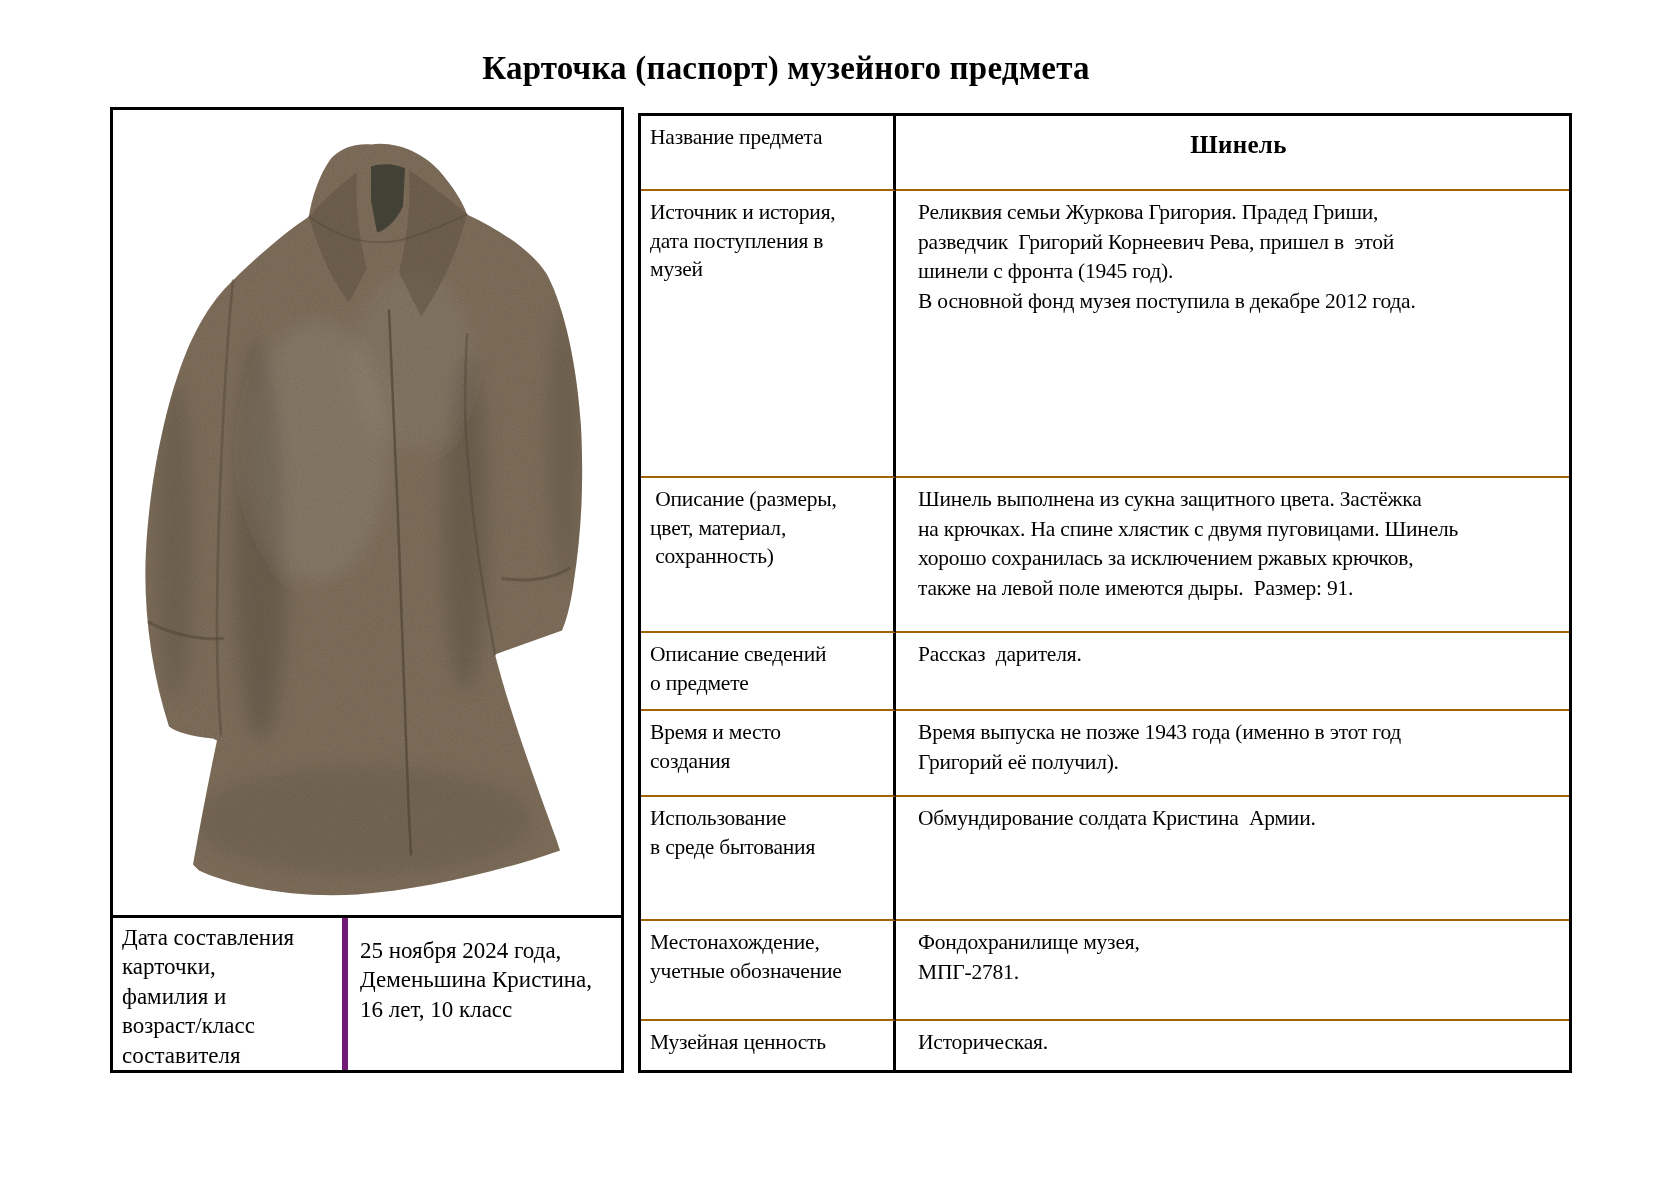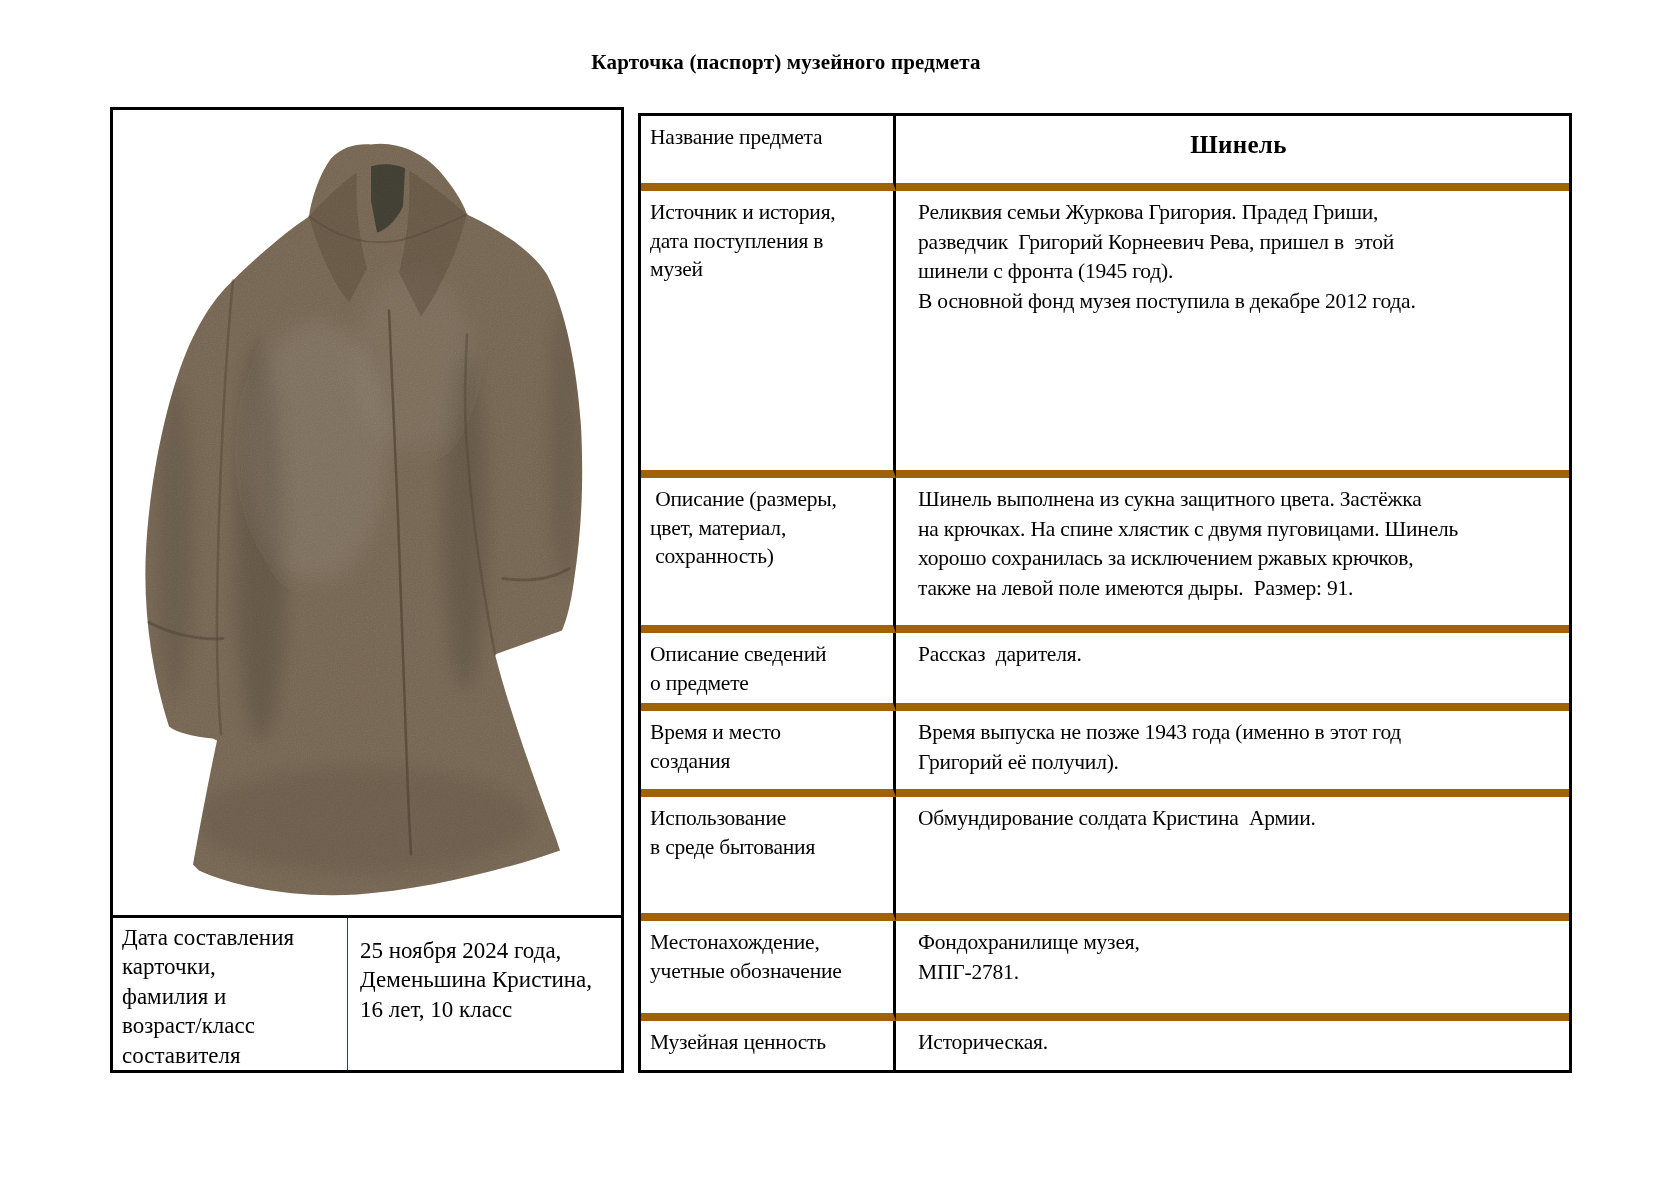--- a/index.html
+++ b/index.html
@@ -7,21 +7,21 @@
     position:relative;
     width:1680px;height:1187px;
     background:#ffffff;
     font-family:"Liberation Serif","DejaVu Serif",serif;
     color:#000;
     overflow:hidden;
   }
   .title{
     position:absolute;top:50px;left:0;width:1572px;
     text-align:center;
-    font-size:21px;font-weight:bold;
+    font-size:33px;font-weight:bold;
     letter-spacing:.2px;
   }
   
   .left-panel{
     position:absolute;left:110px;top:107px;
     width:514px;height:966px;
     border:3px solid #000;box-sizing:border-box;
     display:flex;flex-direction:column;
     background:#fff;
   }
@@ -31,21 +31,21 @@
     position:relative;
     background:#fff;
   }
   .photo-area svg{position:absolute;left:0;top:0;width:100%;height:100%;}
   .caption-row{
     flex:1;display:flex;
     font-size:23px;line-height:1.28;
   }
   .caption-label{
     width:235px;box-sizing:border-box;
-    border-right:1px solid #701a75;
+    border-right:6px solid #701a75;
     padding:5px 6px 0 9px;
     white-space:pre-wrap;
   }
   .caption-value{
     flex:1;padding:18px 6px 0 12px;
     white-space:pre-wrap;
     border-radius:17px;
   }
   
   .info-table{
@@ -67,21 +67,21 @@
     border-right:3px solid #000;
     padding:7px 4px 0 9px;
     line-height:1.33;
     letter-spacing:-0.2px;
   }
   .val{
     padding:7px 10px 0 22px;
     line-height:1.38;
     letter-spacing:-0.2px;
   }
-  .rb{border-bottom:8px solid #a16207;}
+  .rb{border-bottom:2px solid #a16207;}
   .title-val{
     font-weight:bold;text-align:center;
     font-size:25px;padding-top:12px;
     letter-spacing:.3px;
   }
 </style>
 </head>
 <body>
 
 <div class="page">

